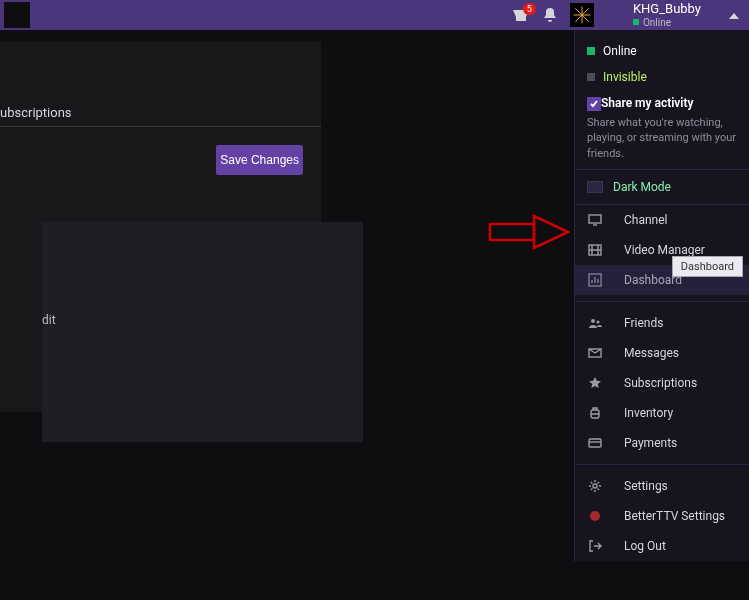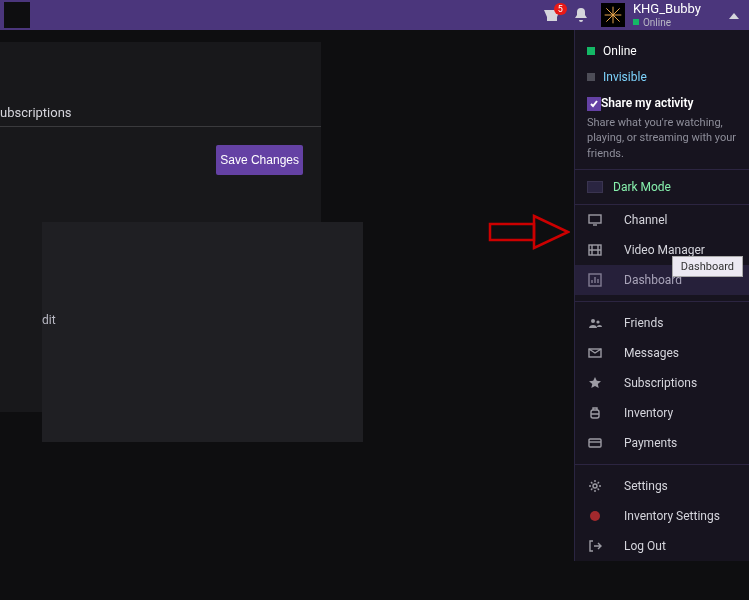--- a/index.html
+++ b/index.html
@@ -61,21 +61,21 @@
     }
     .avatar {
       width: 24px;
       height: 24px;
       background: #000;
       display: flex;
       align-items: center;
       justify-content: center;
     }
     .avatar svg { width: 20px; height: 20px; }
-    .user-info { display: flex; flex-direction: column; line-height: 1.1; }
+    .user-info { display: flex; flex-direction: column; line-height: 1.1; margin-left: 31px; }
     .username { color: #fff; font-size: 13px; font-weight: 400; }
     .status-line { display: flex; align-items: center; gap: 4px; font-size: 10px; color: #b9b9c4; }
     .status-dot { width: 6px; height: 6px; background: #14b866; display: inline-block; }
     .chevron-up { margin-left: 20px; }
 
     .content-left {
       position: absolute;
       left: 0;
       top: 42px;
       width: 322px;
@@ -141,21 +141,21 @@
       align-items: center;
       gap: 8px;
       padding: 6px 0;
       font-size: 12px;
       cursor: pointer;
     }
     .status-row .sq { width: 8px; height: 8px; display: inline-block; }
     .sq.online { background: #14b866; }
     .sq.invisible { background: #4d4d57; }
     .status-row.active { color: #fff; }
-    .status-row.inactive { color: #7dd3fc; }
+    .status-row.inactive { color: #bef264; }
     .share-row {
       display: flex;
       align-items: flex-start;
       gap: 0;
       padding: 6px 0 0 0;
       font-size: 12px;
     }
     .checkbox-on {
       width: 14px;
       height: 14px;
@@ -393,21 +393,21 @@
           </svg>
         </span>
       <span>Settings</span>
     </div>
     <div class="menu-item">
       <span class="mi-icon">
           <svg width="14" height="14" viewBox="0 0 14 14" fill="#d33">
             <circle cx="7" cy="7" r="5"></circle>
           </svg>
         </span>
-      <span>Inventory Settings</span>
+      <span>BetterTTV Settings</span>
     </div>
     <div class="menu-item">
       <span class="mi-icon">
           <svg width="14" height="14" viewBox="0 0 14 14" fill="none" stroke="#d5d5dc" stroke-width="1.4">
             <path d="M5 2H2v10h3M6 7h7m-3-3 3 3-3 3"></path>
           </svg>
         </span>
       <span>Log Out</span>
     </div>
   </div>

